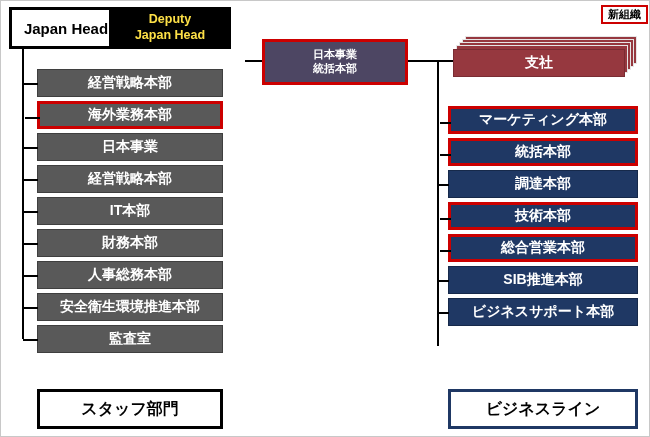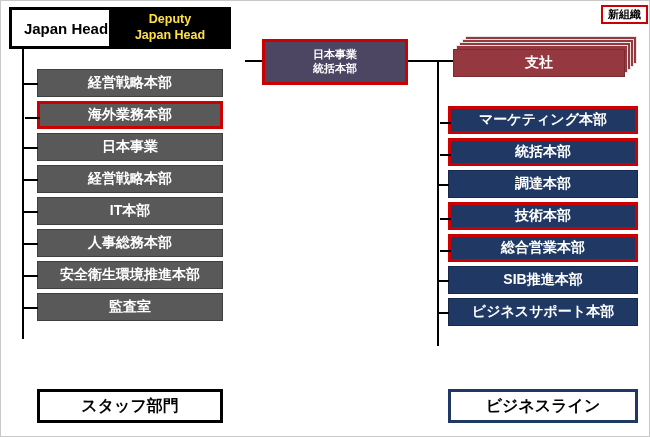--- a/index.html
+++ b/index.html
@@ -57,21 +57,21 @@
   }
   .col-left{left:36px;top:68px;width:186px;}
   .col-left .org-item{background:var(--gray,#595959);border:1px solid #3f3f3f;}
   .col-left .org-item::before{left:-15px;width:15px;}
   .col-right{left:447px;top:105px;width:190px;}
   .col-right .org-item{background:var(--navy,#1f3864);border:1px solid #16294a;}
   .col-right .org-item::before{left:-11px;width:11px;}
   .org-item.highlight{border:3px solid var(--red,#cc0000);}
   
   .footer-box{
-    height:34px;display:flex;align-items:center;justify-content:center;
+    height:40px;display:flex;align-items:center;justify-content:center;
     background:#fff;color:#000;font-size:16px;font-weight:bold;
   }
   .staff-footer{left:36px;top:388px;width:186px;border:3px solid #000;}
   .business-footer{left:447px;top:388px;width:190px;border:3px solid var(--navy,#1f3864);}
 </style>
 </head>
 <body>
 
 <div class="canvas">
 
@@ -99,20 +99,21 @@
   <div class="abs line" style="left:407px;top:59px;width:45px;height:2px;"></div>
   <div class="abs line" style="left:21px;top:48px;width:2px;height:290px;"></div>
   <div class="abs line" style="left:436px;top:59px;width:2px;height:286px;"></div>
 
   <div class="abs col col-left">
     <div class="org-item">経営戦略本部</div>
     <div class="org-item highlight">海外業務本部</div>
     <div class="org-item">日本事業</div>
     <div class="org-item">経営戦略本部</div>
     <div class="org-item">IT本部</div>
+    <div class="org-item">財務本部</div>
     <div class="org-item">人事総務本部</div>
     <div class="org-item">安全衛生環境推進本部</div>
     <div class="org-item">監査室</div>
   </div>
   <div class="abs footer-box staff-footer">スタッフ部門</div>
 
   <div class="abs col col-right">
     <div class="org-item highlight">マーケティング本部</div>
     <div class="org-item highlight">統括本部</div>
     <div class="org-item">調達本部</div>

